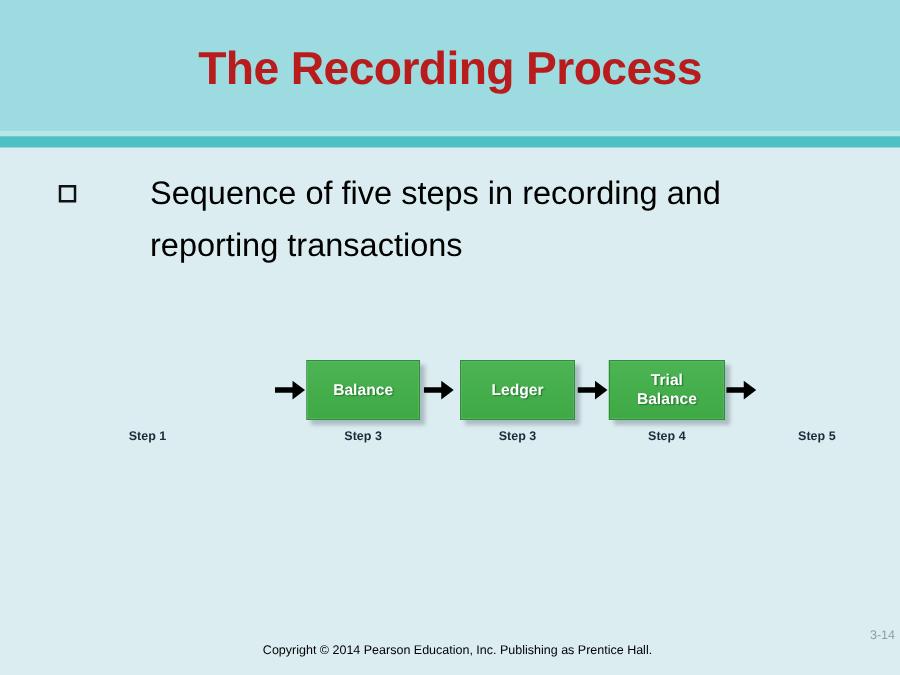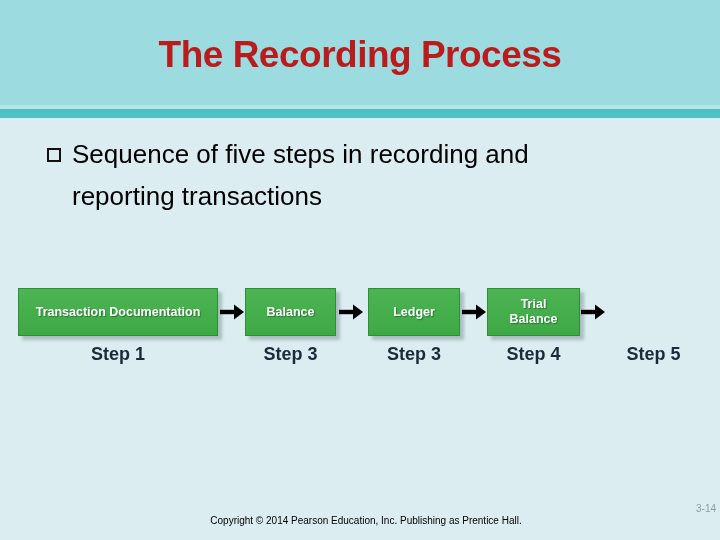--- a/index.html
+++ b/index.html
@@ -53,20 +53,21 @@
     left: 0; top: 109px;
     width: 720px; height: 9px;
     background: #4fc0c3;
   }
   
   .bullet-item {
     position: absolute;
     left: 47px; top: 133px;
     display: flex;
     align-items: flex-start;
+    gap: 48px;
   }
   .bullet-square {
     flex: 0 0 auto;
     width: 10px; height: 10px;
     border: 2px solid #111;
     margin-top: 15px;
     margin-right: 11px;
     background: transparent;
   }
   .bullet-text {
@@ -108,21 +109,21 @@
     top: 304px;
     width: 24px; height: 16px;
   }
   .arrow-1 { left: 220px; }
   .arrow-2 { left: 339px; }
   .arrow-3 { left: 462px; }
   .arrow-4 { left: 581px; }
   .step-label {
     position: absolute;
     top: 344px;
-    font-size: 18px;
+    font-size: 10px;
     font-weight: 700;
     color: #1c2a3a;
     text-align: center;
   }
   .step-1 { left: 18px;  width: 200px; }
   .step-2 { left: 245px; width: 91px; }
   .step-3 { left: 368px; width: 92px; }
   .step-4 { left: 487px; width: 93px; }
   .step-5 { left: 607px; width: 93px; }
   
@@ -150,23 +151,20 @@
   <div class="lo-label">LO-2</div>
   <div class="slide-title">The Recording Process</div>
   <div class="divider-light"></div>
   <div class="divider-dark"></div>
 
   <div class="bullet-item">
     <span class="bullet-square"></span>
     <span class="bullet-text">Sequence of five steps in recording and reporting transactions</span>
   </div>
 
-  <div class="flow-box box-1">
-    <span class="box-label">Transaction Documentation</span>
-  </div>
   <div class="flow-box box-2">
     <span class="box-label">Balance</span>
   </div>
   <div class="flow-box box-3">
     <span class="box-label">Ledger</span>
   </div>
   <div class="flow-box box-4">
     <span class="box-label">Trial Balance</span>
   </div>
 

